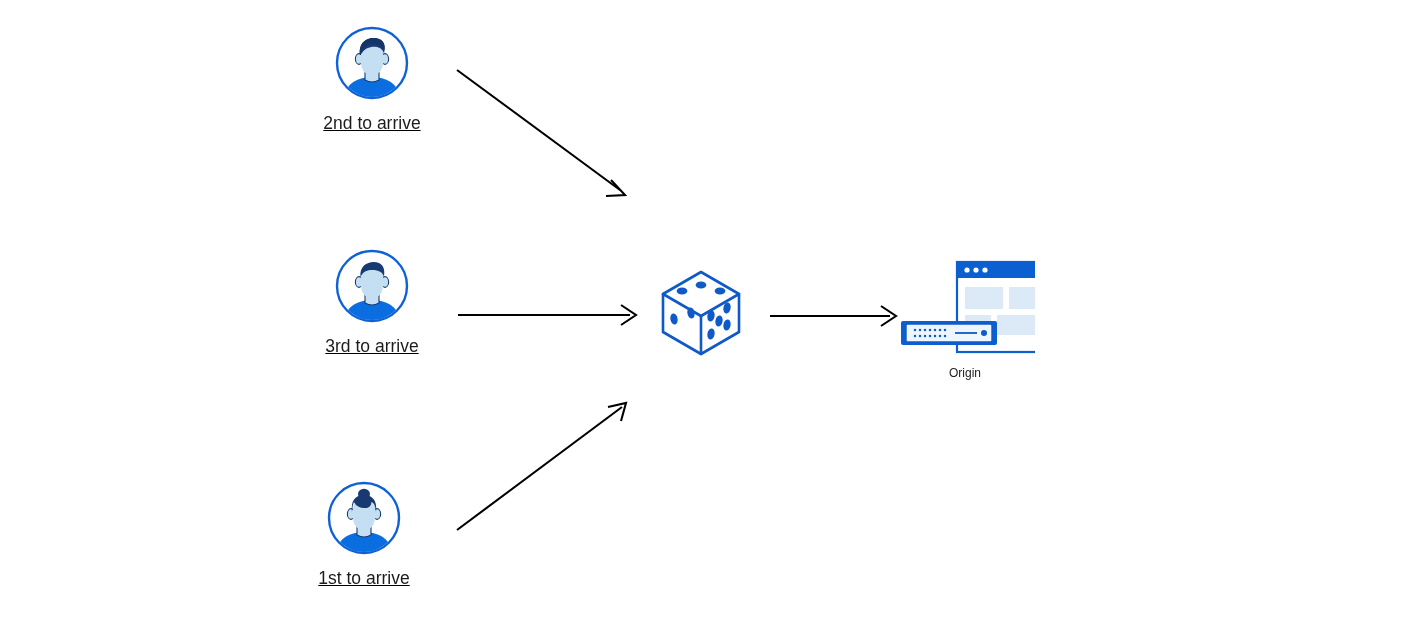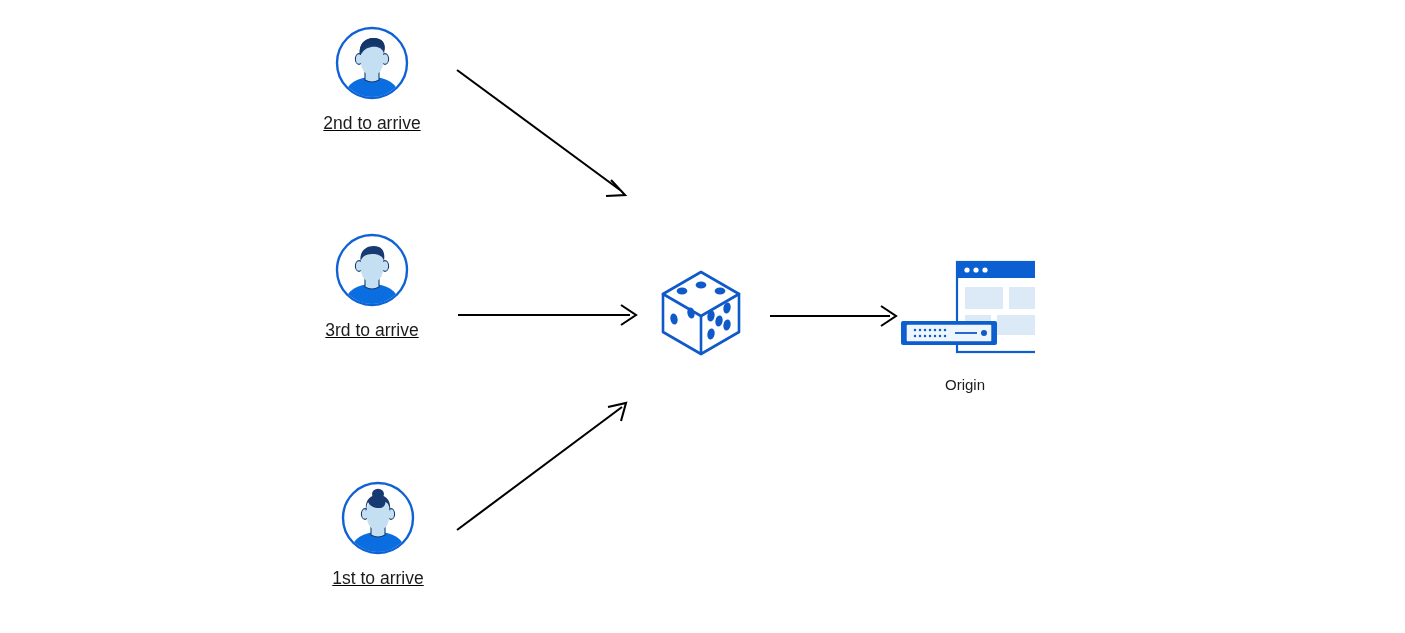--- a/index.html
+++ b/index.html
@@ -59,22 +59,22 @@
     text-align: center;
   }
   .origin-art {
     position: relative;
     width: 140px;
     height: 100px;
     margin: 0 auto;
   }
   .origin-art svg { display: block; }
   .origin-label {
-    margin-top: 16px;
-    font-size: 15px;
+    margin-top: 4px;
+    font-size: 12px;
     line-height: 22px;
     color: #1c1c1c;
     white-space: nowrap;
   }
 
   
   #arrows {
     position: absolute;
     left: 0;
     top: 0;
@@ -139,41 +139,41 @@
           <path d="M26 26 C26 16 48 16 48 26 L48 36 C48 45 43 49 37 49 C31 49 26 45 26 36 Z" fill="#c5dff2"></path>
 
           <path d="M25 29 C23 14 36 10 44 13 C51 16 50 22 49 28 C48 24 46 22 42 21 C36 20 30 22 27 27 Z" fill="#173a72"></path>
           <path d="M25 29 C23 14 36 10 44 13 C49 15 50 19 49.5 24 C47 19 41 17 35 18 C30 19 26.5 23 25.8 29 Z" fill="#143567"></path>
         </g>
       </svg>
     </div>
     <div class="node-label">2nd to arrive</div>
   </div>
 
-  <div class="node" style="left:272px; top:233px;">
+  <div class="node" style="left:272px; top:249px;">
     <div class="avatar">
       <svg width="74" height="74" viewBox="0 0 74 74">
         <circle cx="37" cy="37" r="35" fill="#ffffff" stroke="#0f62d6" stroke-width="2.4"></circle>
         <clipPath id="clipB">
             <circle cx="37" cy="37" r="34"></circle>
           </clipPath>
         <g clip-path="url(#clipB)">
           <path d="M8 74 C10 58 22 51 37 51 C52 51 64 58 66 74 Z" fill="#0a6ee0"></path>
           <path d="M30 43 L30 54 Q37 58 44 54 L44 43 Z" fill="#c5dff2" stroke="#173a72" stroke-width="1.1"></path>
           <ellipse cx="24" cy="33" rx="3.6" ry="5.4" fill="#c5dff2" stroke="#173a72" stroke-width="1.1"></ellipse>
           <ellipse cx="50" cy="33" rx="3.6" ry="5.4" fill="#c5dff2" stroke="#173a72" stroke-width="1.1"></ellipse>
           <path d="M26 26 C26 16 48 16 48 26 L48 36 C48 45 43 49 37 49 C31 49 26 45 26 36 Z" fill="#c5dff2"></path>
           <path d="M25.5 28 C24 15 36 11 44 14 C50 17 49.6 23 49 28 C47.5 23 44 21 37 21 C31 21 27.5 23.5 25.5 28 Z" fill="#173a72"></path>
         </g>
       </svg>
     </div>
     <div class="node-label">3rd to arrive</div>
   </div>
 
-  <div class="node" style="left:278px; top:481px;">
+  <div class="node" style="left:264px; top:481px;">
     <div class="avatar">
       <svg width="74" height="74" viewBox="0 0 74 74">
         <circle cx="37" cy="37" r="35" fill="#ffffff" stroke="#0f62d6" stroke-width="2.4"></circle>
         <clipPath id="clipC">
             <circle cx="37" cy="37" r="34"></circle>
           </clipPath>
         <g clip-path="url(#clipC)">
           <path d="M8 74 C10 58 22 51 37 51 C52 51 64 58 66 74 Z" fill="#0a6ee0"></path>
           <path d="M30 43 L30 54 Q37 58 44 54 L44 43 Z" fill="#c5dff2" stroke="#173a72" stroke-width="1.1"></path>
           <ellipse cx="24" cy="33" rx="3.6" ry="5.4" fill="#c5dff2" stroke="#173a72" stroke-width="1.1"></ellipse>

